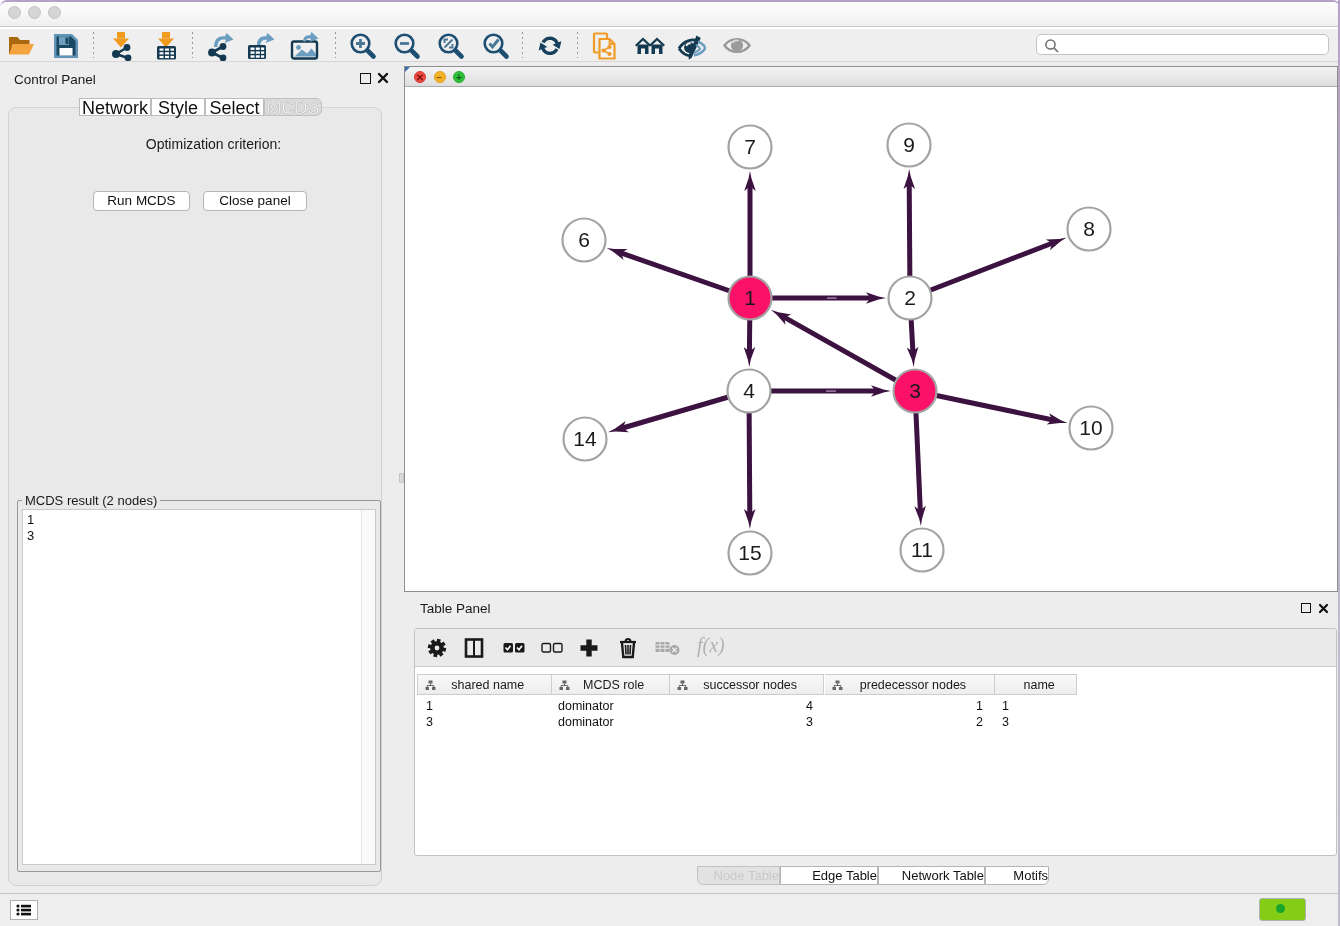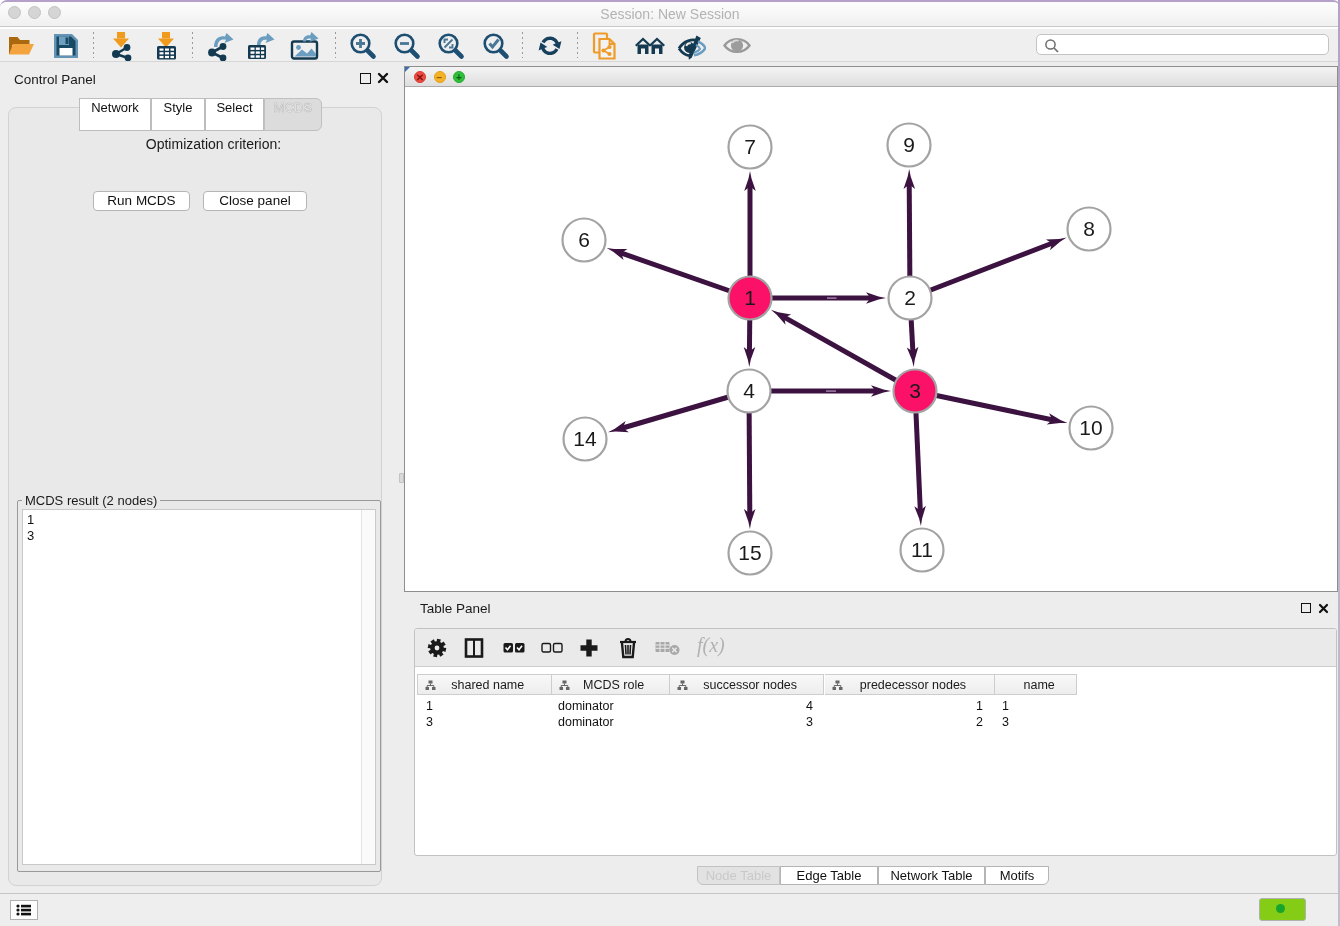--- a/index.html
+++ b/index.html
@@ -24,22 +24,22 @@
 .tsep { position:absolute; top:3px; width:1px; height:26px;
   background-image:repeating-linear-gradient(#9a9a9a 0 2px, transparent 2px 5px); }
 #searchbox { left:1036px; top:5px; width:293px; height:21px; background:#fff;
   border:1px solid #c4c4c4; border-radius:5px; }
 
 
 #cpanel { left:0; top:62px; width:403px; height:831px; background:#ededed; }
 #cp-title { left:14px; top:10px; font-size:13.5px; color:#1a1a1a; }
 #cp-content { left:8px; top:45px; width:374px; height:779px; background:#e9e9e9;
   border:1px solid #d2d2d2; border-radius:8px; }
-.tab { position:absolute; top:36px; height:33px; background:#fff; border:1px solid #bdbdbd;
-  font-size:13px; color:#111; text-align:center; line-height:18px; }
+.tab { position:absolute; top:36px; height:18px; background:#fff; border:1px solid #bdbdbd;
+  font-size:18px; color:#111; text-align:center; line-height:18px; }
 #optlabel { left:0; top:74px; width:403px; text-align:center; font-size:14px; color:#1a1a1a;margin-left:12px; }
 #optselect { left:44px; top:97px; width:310px; height:21px; background:#fff;
   border:1px solid #bbb; border-radius:4px; font-size:14px; color:#111; line-height:19px;
   padding-left:14px; }
 .btn { position:absolute; top:129px; height:20px; background:#fff; border:1px solid #b5b5b5;
   border-radius:4px; font-size:13.5px; color:#111; text-align:center; line-height:18px; }
 #fieldset { left:17px; top:438px; width:364px; height:372px; border:1px solid #999;
   border-radius:2px; }
 #fieldlabel { left:22px; top:431px; background:#e9e9e9; padding:0 3px; font-size:13px; color:#1a1a1a; }
 #mcdstext { left:22px; top:447px; width:354px; height:356px; background:#fff;
@@ -61,38 +61,37 @@
 #tp-title { left:16px; top:9px; font-size:13.5px; color:#1a1a1a; }
 #tp-box { left:10px; top:36px; width:923px; height:228px; background:#fff;
   border:1px solid #c2c2c2; border-radius:3px; }
 #tp-toolbar { left:0px; top:0px; width:921px; height:38px; background:#eaeaea;
   border-bottom:1px solid #cccccc; border-radius:3px 3px 0 0; }
 .th { position:absolute; top:82px; height:21px; background:linear-gradient(#f8f8f8,#ededed);
   border:1px solid #cdcdcd; border-left:none; font-size:12.5px; color:#1a1a1a;
   text-align:center; line-height:20px;padding-left:7px; }
 .td { position:absolute; font-size:12.5px; color:#111; height:16px; line-height:16px; }
 .btab { position:absolute; top:274px; height:19px; background:#fff; border:1px solid #b5b5b5;
-  font-size:13px; color:#111; text-align:center; line-height:17px; }
+  font-size:13px; color:#111; text-align:right; line-height:17px; }
 
 
 #statusbar { left:0; top:893px; width:1340px; height:33px; background:#eeeeee;
   border-top:1px solid #c5c5c5; }
 #listbtn { left:10px; top:6px; width:28px; height:20px; background:#fdfdfd;
   border:1px solid #b0b0b0; }
 #membtn { left:1259px; top:4px; width:47px; height:23px; background:#84cc16;
   border:1px solid #b0b0b0; border-radius:3px; font-size:11.5px; color:#111;
   line-height:21px; text-align:center; }
 </style>
 </head>
 <body>
 <div id="titlebar" class="abs">
   <div class="tlight" style="left:8px;"></div>
   <div class="tlight" style="left:28px;"></div>
   <div class="tlight" style="left:48px;"></div>
-  <div id="wtitle" class="abs">Session: New Session</div>
 </div>
 
 <div id="toolbar" class="abs">
   <svg class="tbi" style="left:7px;" width="30" height="30" viewBox="0 0 30 30">
     <path d="M2 6 h8.5 l2.5 3 h9.5 v5 H2 z" fill="#aa680f"></path>
     <path d="M2 9 h3 v14 h-3 z" fill="#aa680f"></path>
     <path d="M6 13 h21 l-5 10.5 H2 l4 -10.5 z" fill="#f3a43e"></path>
   </svg>
   <svg class="tbi" style="left:51px;" width="30" height="30" viewBox="0 0 30 30">
     <path d="M3 3 h18 l6 6 v18 H3 z" fill="#6394b5"></path>

